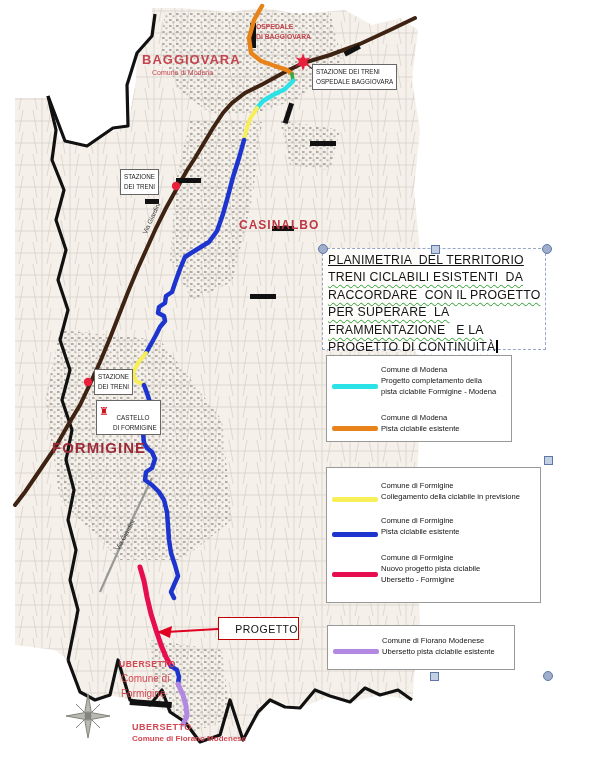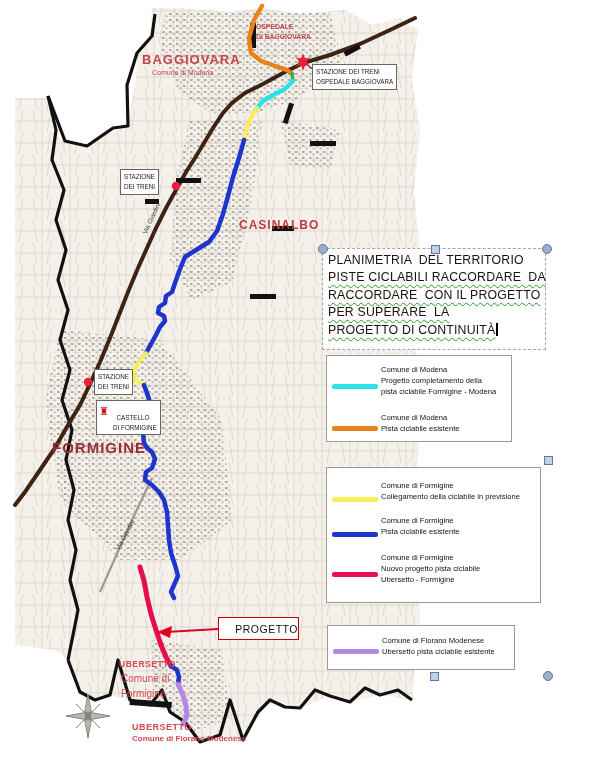--- a/index.html
+++ b/index.html
@@ -30,21 +30,21 @@
   .via2{left:114px;top:548px;transform:rotate(-62deg);transform-origin:left top;}
   
   .progetto-box{position:absolute;left:218px;top:617px;width:79px;height:21px;
                 background:#fff;border:1.5px solid #C00000;color:#111;font-size:10.5px;
                 letter-spacing:0.5px;display:flex;align-items:center;justify-content:flex-end;}
   
   .title-box{position:absolute;left:322px;top:248px;width:212px;height:94px;
              border:1px dashed #97A7C4;background:rgba(255,255,255,0.85);
              padding:3px 5px;color:#141414;font-size:12.3px;line-height:17.4px;
              letter-spacing:0.2px;}
-  .title-box .tline{white-space:pre;}
+  .title-box .tline{white-space:pre;text-decoration:underline;}
   .title-box .tline.squiggle{text-decoration:underline wavy #2AA12A 1px;text-underline-offset:3px;}
   .cursor-bar{display:inline-block;width:1.5px;height:13px;background:#000;vertical-align:-2px;margin-left:1px;}
   
   .legend{position:absolute;background:#fff;border:1px solid #999;}
   .legend-1{left:326px;top:355px;width:184px;height:85px;}
   .legend-2{left:326px;top:467px;width:213px;height:134px;}
   .legend-3{left:327px;top:625px;width:186px;height:43px;}
   .litem{position:absolute;left:0;top:0;width:100%;}
   .chip{position:absolute;left:5px;width:46px;height:5px;border-radius:2px;}
   .ltext{position:absolute;left:54px;font-size:7.6px;line-height:11px;color:#111;white-space:pre;}
@@ -157,23 +157,24 @@
 Formigine</div>
 <div class="mlabel lbl-ubersetto2">UBERSETTO</div>
 <div class="mlabel lbl-ubersetto2-sub">Comune di Fiorano Modenese</div>
 
 <div class="progetto-box">
   <span>PROGETTO</span>
 </div>
 
 <div class="title-box">
   <div class="tline">PLANIMETRIA  DEL TERRITORIO</div>
-  <div class="tline squiggle">PISTE CICLABILI RACCORDARE  DA</div>
+  <div class="tline squiggle">TRENI CICLABILI ESISTENTI  DA</div>
   <div class="tline squiggle">RACCORDARE  CON IL PROGETTO</div>
   <div class="tline squiggle">PER SUPERARE  LA</div>
+  <div class="tline squiggle">FRAMMENTAZIONE   E LA</div>
   <div class="tline squiggle"><span>PROGETTO DI CONTINUITÀ</span><span class="cursor-bar"></span></div>
 </div>
 
 <div class="legend legend-1">
   <div class="litem">
     <div class="chip" style="top: 28px; background: rgb(43, 226, 230);"></div>
     <div class="ltext" style="top:8px">Comune di Modena</div>
     <div class="ltext" style="top:19px">Progetto completamento della</div>
     <div class="ltext" style="top:30px">pista ciclabile Formigine - Modena</div>
   </div>

